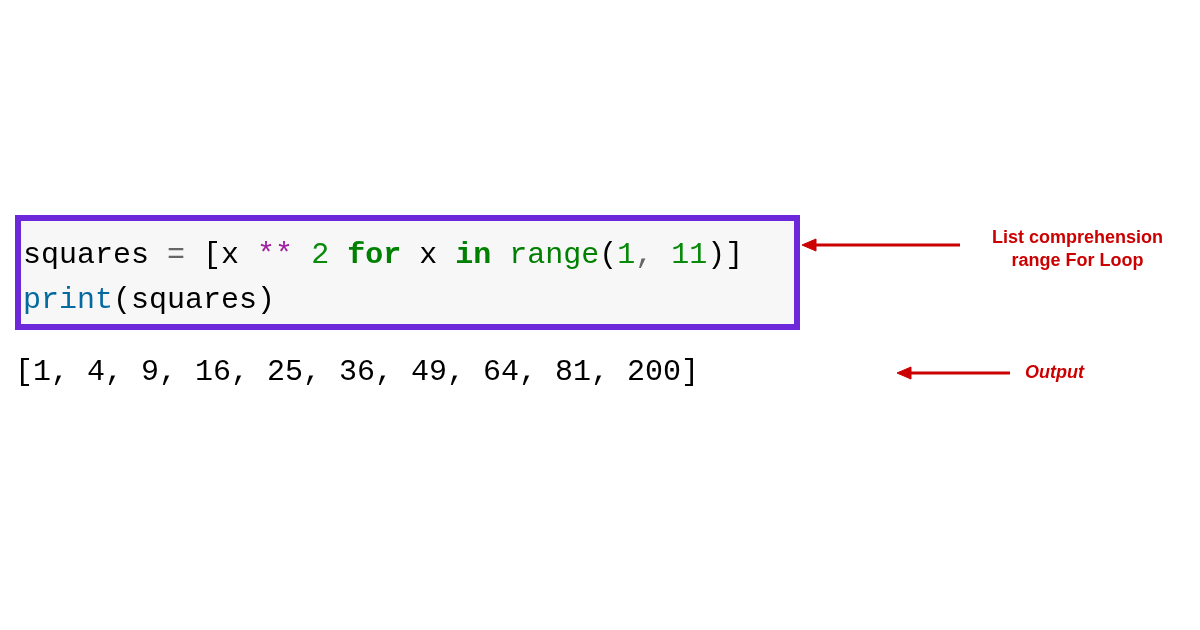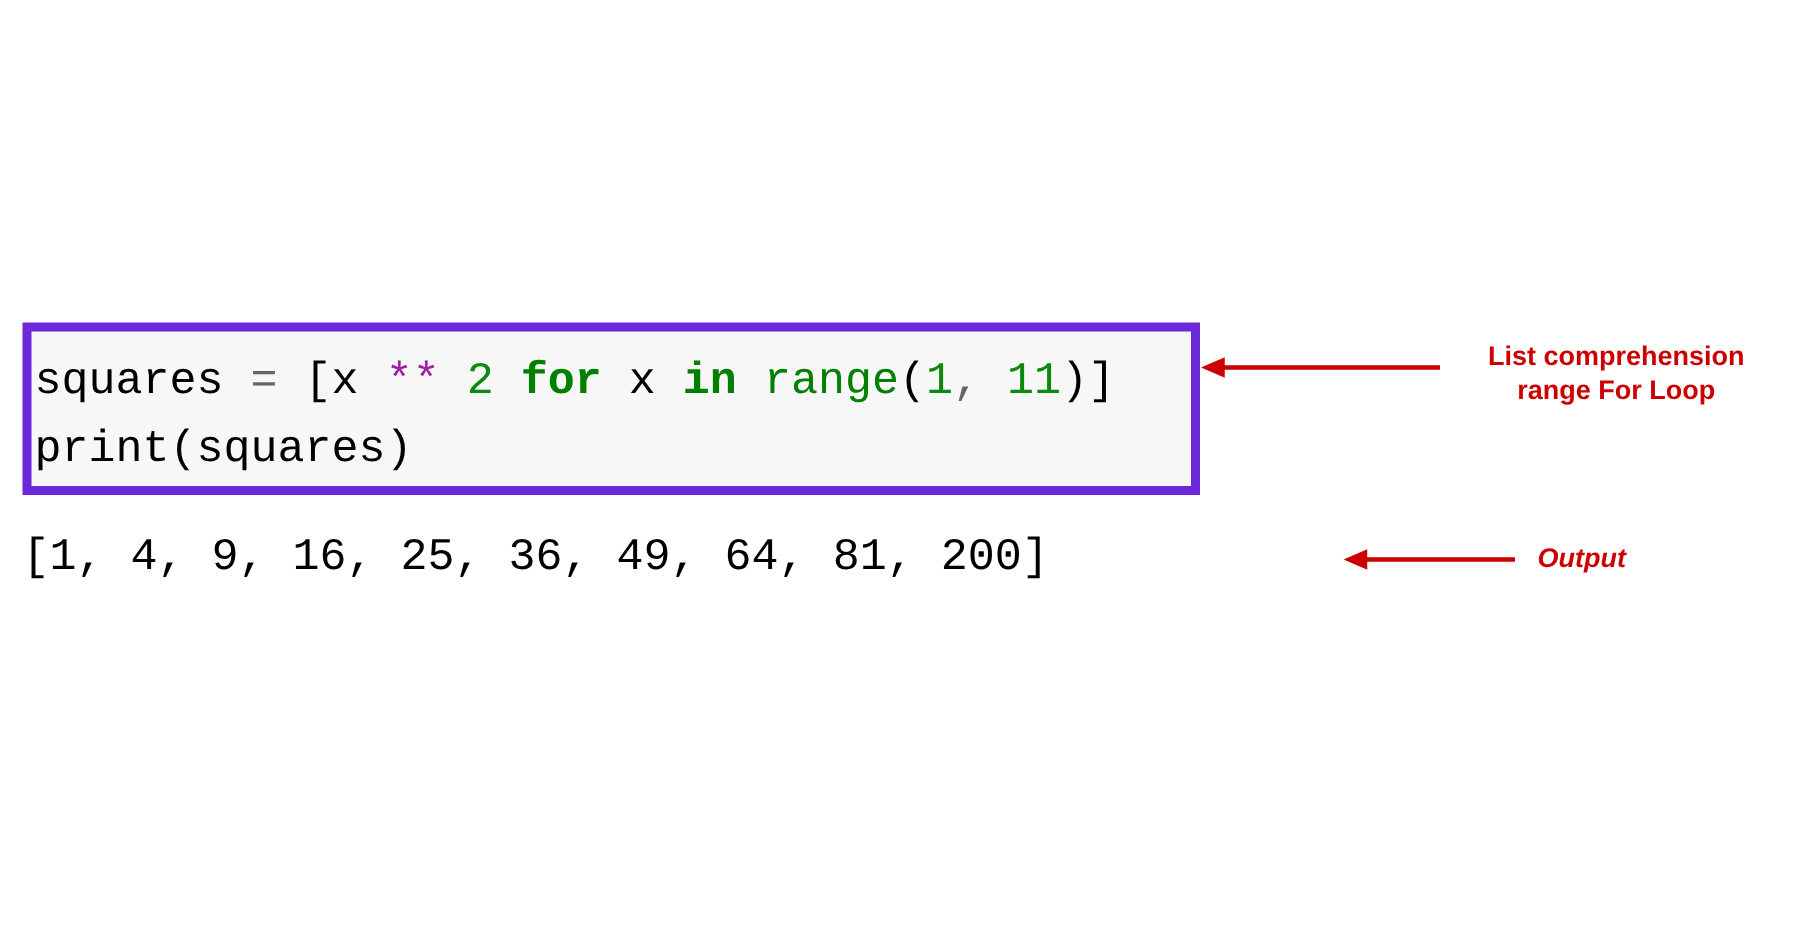--- a/index.html
+++ b/index.html
@@ -30,21 +30,21 @@
       white-space: pre;
       font-family: "Courier New", Consolas, monospace;
       color: #000000;
     }
     .tok-name { color: #000000; }
     .tok-op { color: #666666; }
     .tok-bracket { color: #000000; }
     .tok-power { color: #a020a0; }
     .tok-num { color: #0a8a0a; }
     .tok-kw { color: #008000; font-weight: bold; }
-    .tok-func { color: #000000; }
+    .tok-func { color: #0369a1; }
     .tok-builtin { color: #008000; }
 
     .output-block {
       position: absolute;
       left: 15px;
       top: 355px;
       font-size: 30px;
       font-family: "Courier New", Consolas, monospace;
       color: #000000;
       white-space: pre;

